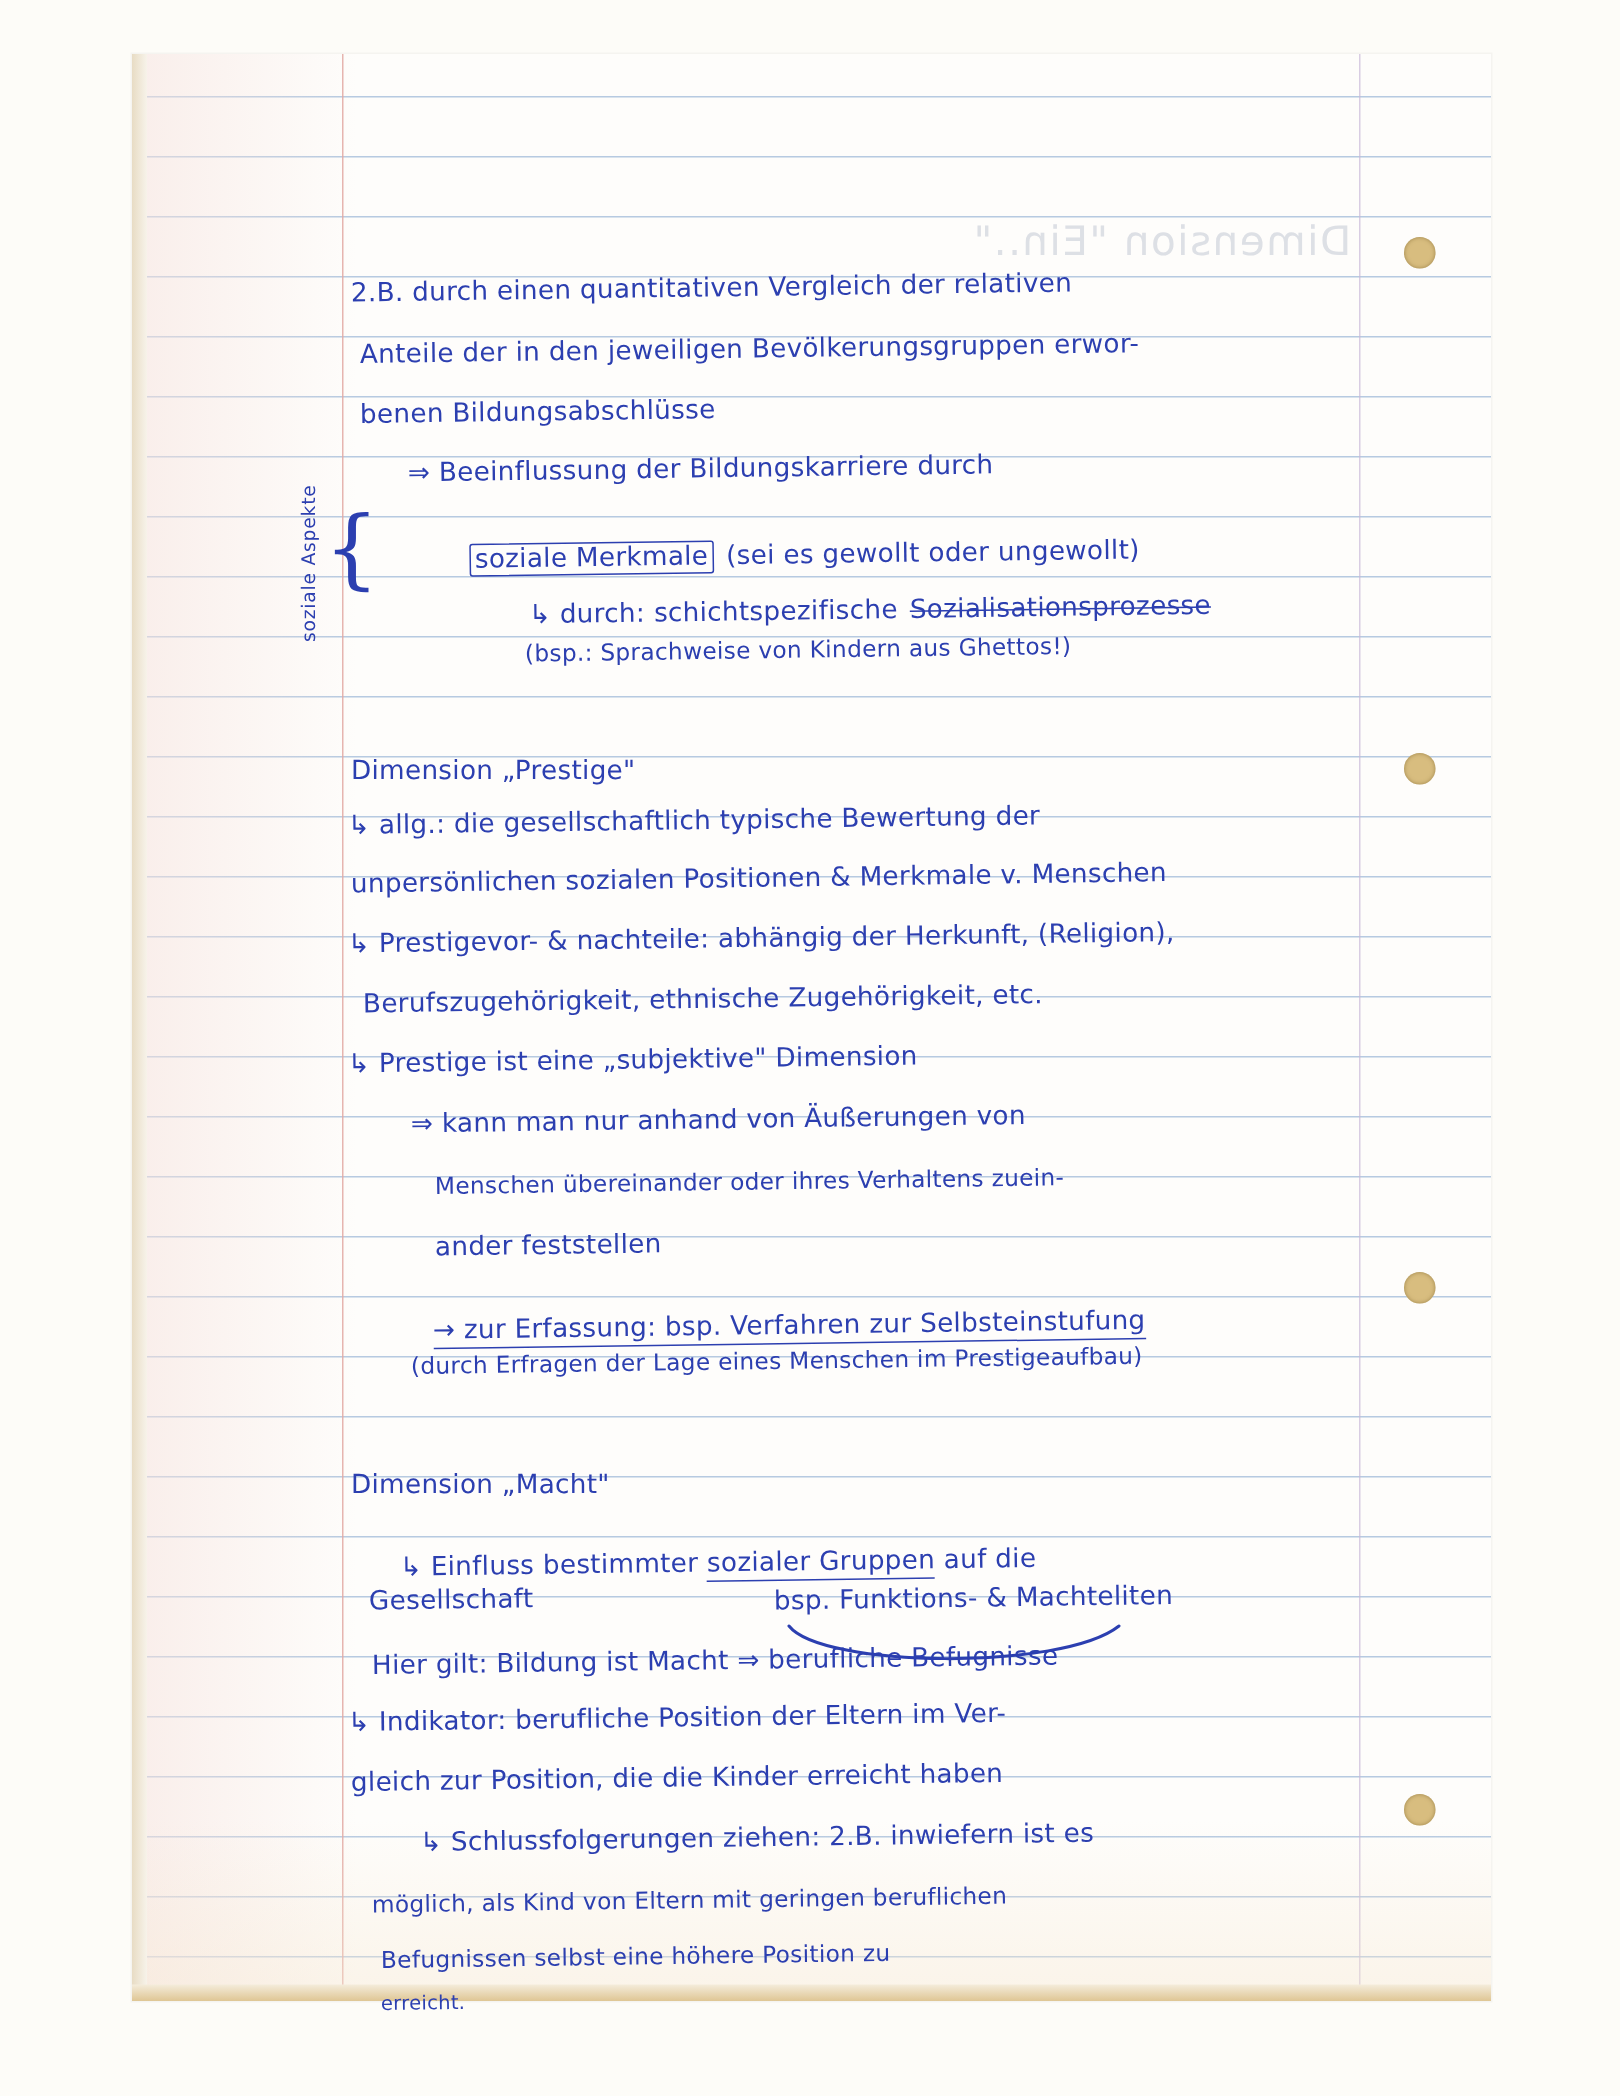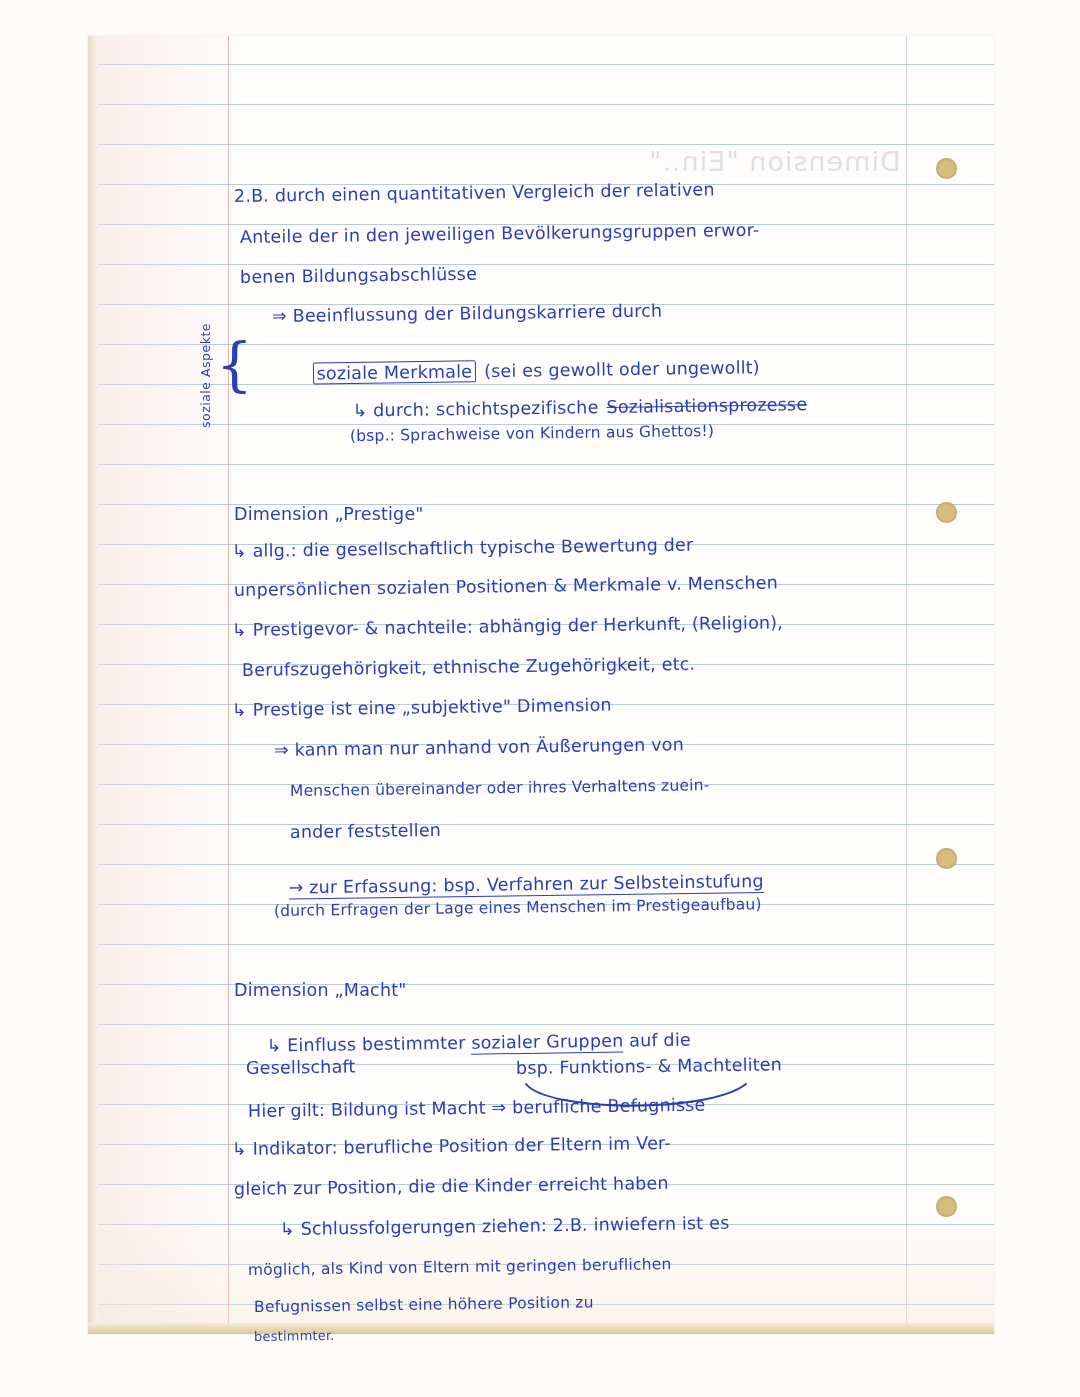--- a/index.html
+++ b/index.html
@@ -220,21 +220,21 @@
     <svg class="curve" width="250" height="40" style="left:430px; top:1046px;">
       <path d="M8,2 C30,30 190,32 228,2" stroke="#2c3fb0" stroke-width="2" fill="none" stroke-linecap="round"></path>
     </svg>
 
     <div class="hand tilt" style="left:160px; top:1067px;">Hier gilt: Bildung ist Macht ⇒ berufliche Befugnisse</div>
     <div class="hand tilt" style="left:144px; top:1105px;">↳ Indikator: berufliche Position der Eltern im Ver-</div>
     <div class="hand tilt" style="left:146px; top:1145px;">gleich zur Position, die die Kinder erreicht haben</div>
     <div class="hand tilt" style="left:192px; top:1185px;">↳ Schlussfolgerungen ziehen: 2.B. inwiefern ist es</div>
     <div class="hand tilt sm" style="left:160px; top:1227px;">möglich, als Kind von Eltern mit geringen beruflichen</div>
     <div class="hand tilt sm" style="left:166px; top:1264px;">Befugnissen selbst eine höhere Position zu</div>
-    <div class="hand tilt xs" style="left:166px; top:1294px;">bestimmter.</div>
+    <div class="hand tilt xs" style="left:166px; top:1294px;">erreicht.</div>
 
     <div class="hole" style="left:848px; top:122px;"></div>
     <div class="hole" style="left:848px; top:466px;"></div>
     <div class="hole" style="left:848px; top:812px;"></div>
     <div class="hole" style="left:848px; top:1160px;"></div>
 
   </div>
 </div>
 
 </body></html>

